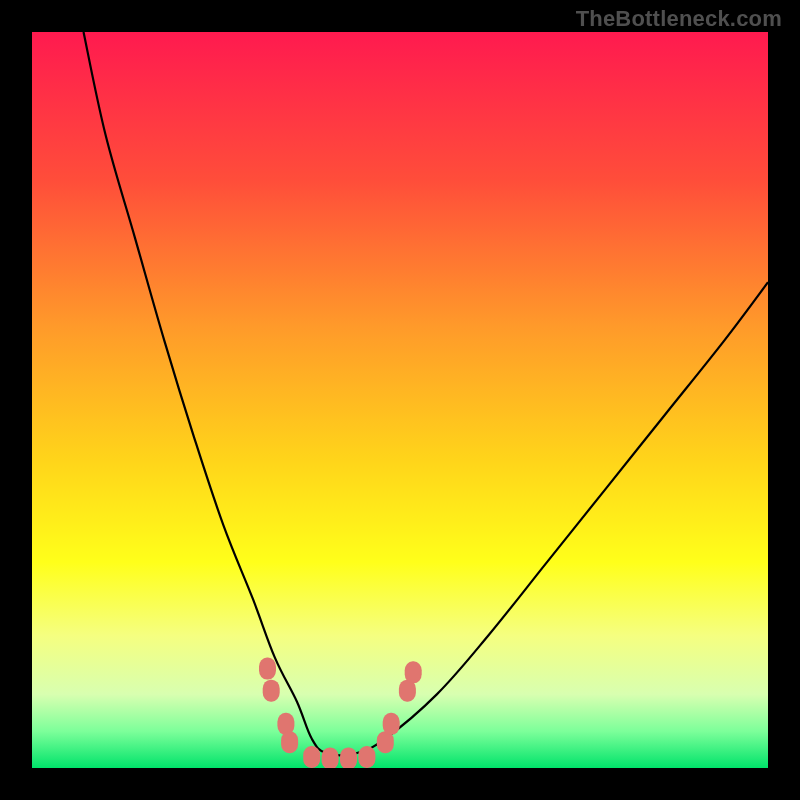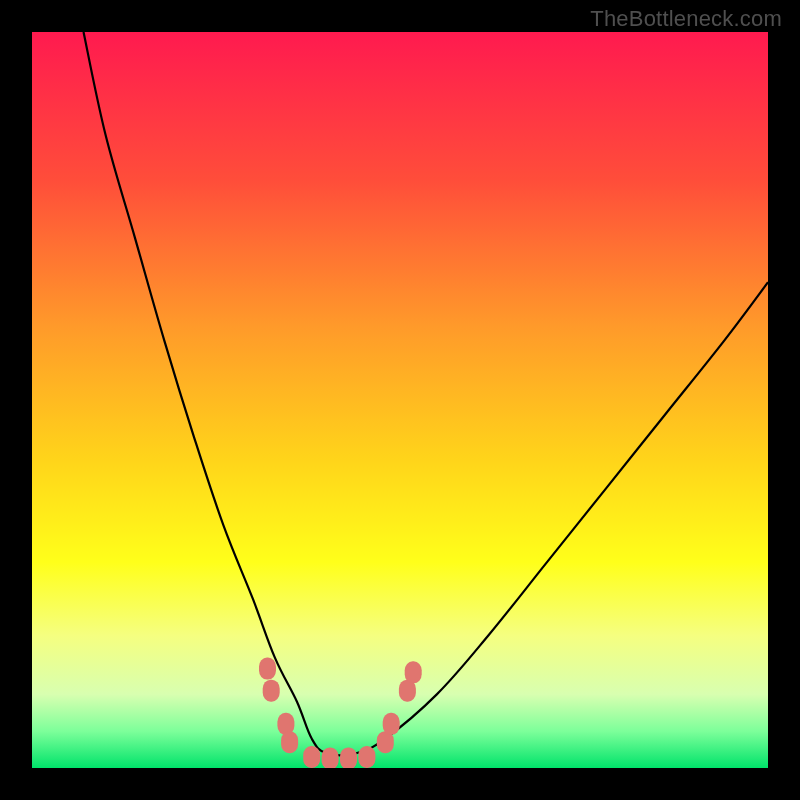--- a/index.html
+++ b/index.html
@@ -25,21 +25,21 @@
     width: 736px;
     height: 736px;
   }
   .watermark {
     position: absolute;
     top: 6px;
     right: 18px;
     font-family: Arial, Helvetica, sans-serif;
     font-size: 22px;
     color: #4f4f4f;
-    font-weight: 400;
+    font-weight: 700;
     letter-spacing: 0.2px;
     user-select: none;
   }
   svg {
     display: block;
   }
 </style>
 </head>
 <body>
 

